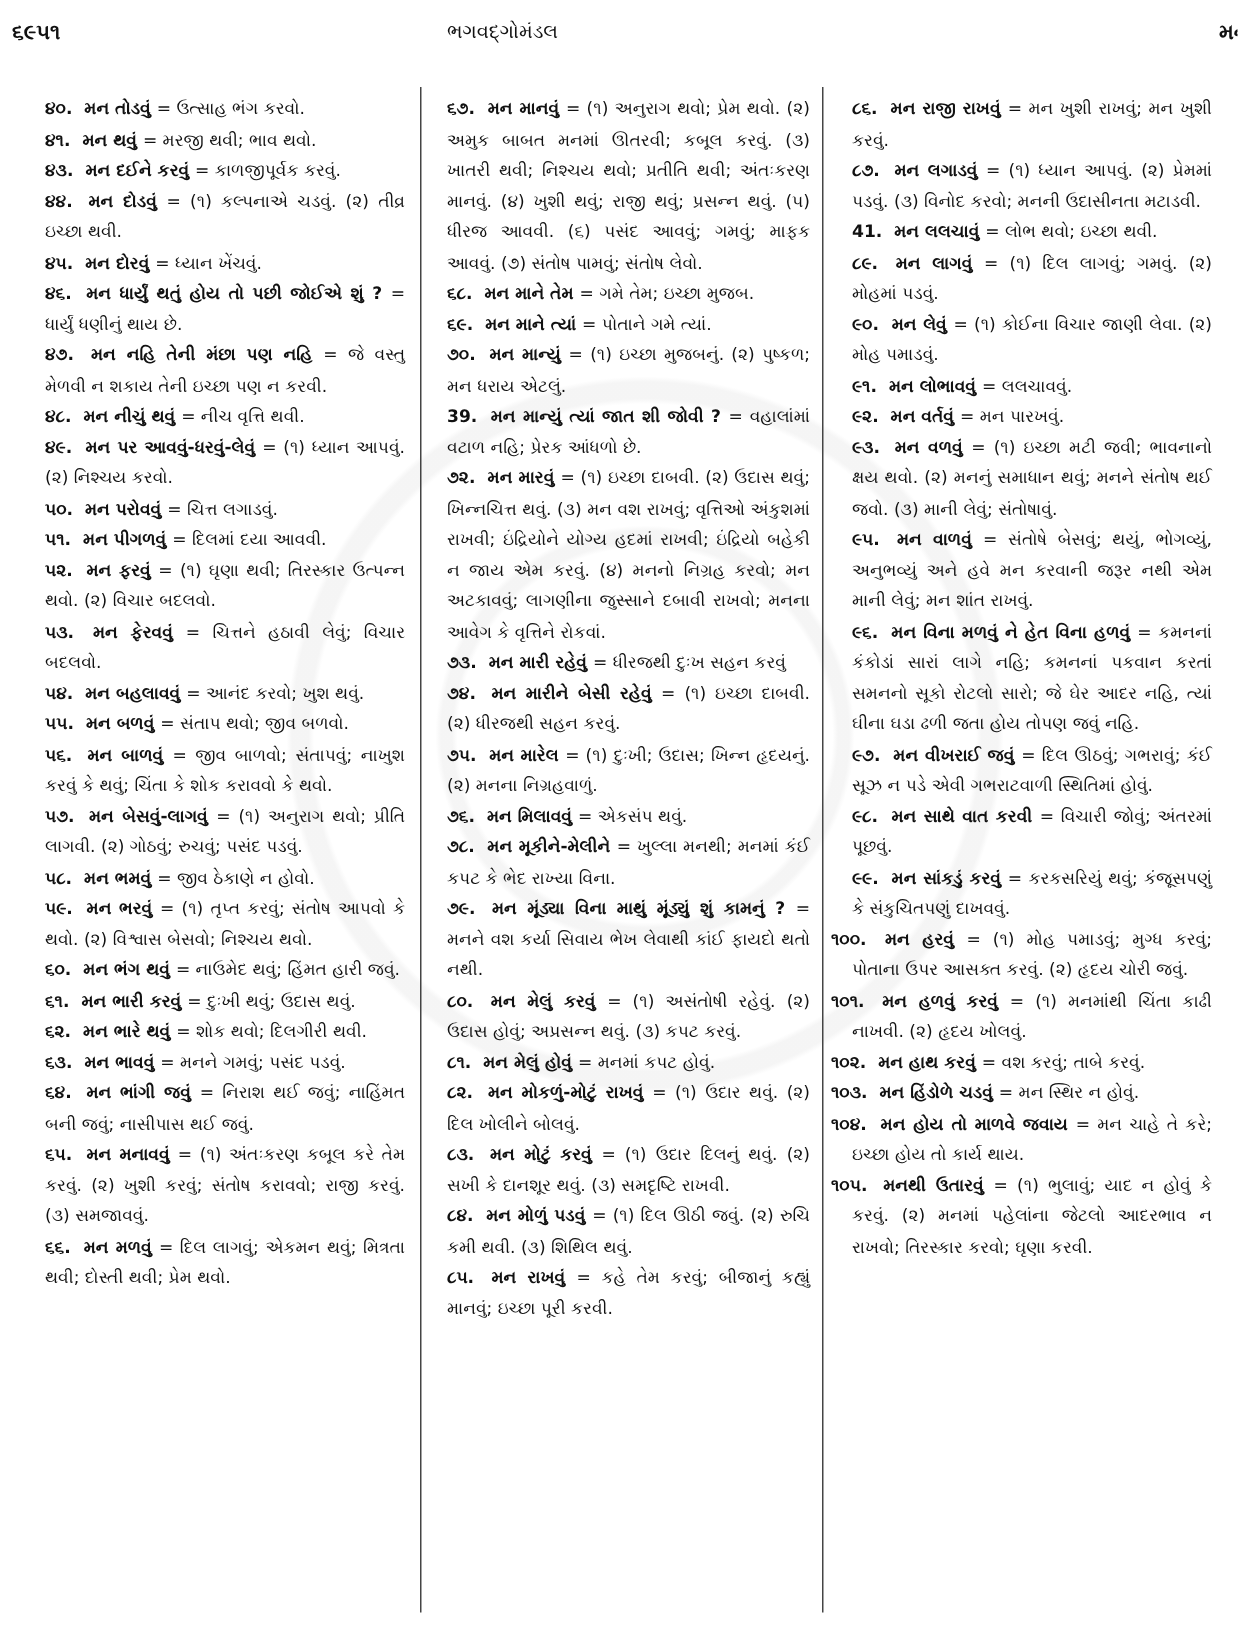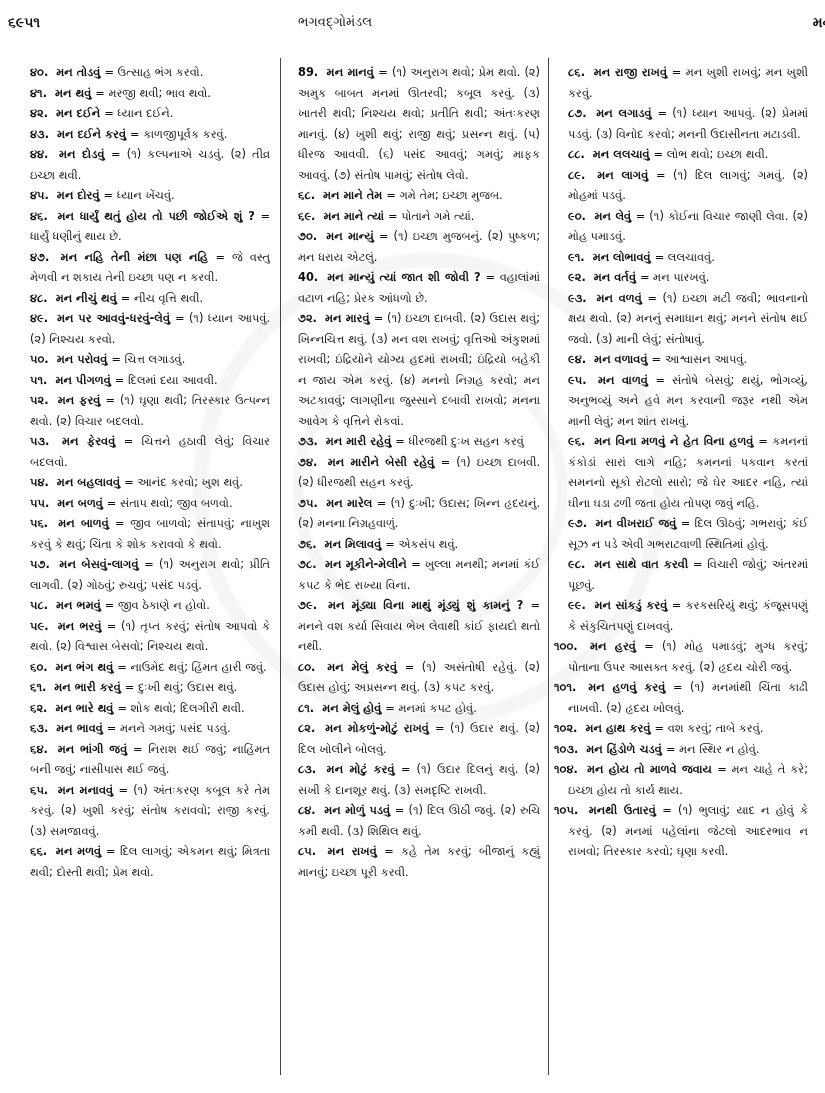--- a/index.html
+++ b/index.html
@@ -46,21 +46,20 @@
   <span class="book-title">ભગવદ્ગોમંડલ</span>
   <span class="headword">મન</span>
 </div>
 
 <div class="rule rule-1"></div>
 <div class="rule rule-2"></div>
 
 <div class="col col-1">
     <p class="entry"><span class="num">૪૦.</span> <span class="hw">મન તોડવું</span> <span class="def">= ઉત્સાહ ભંગ કરવો.</span></p>
     <p class="entry"><span class="num">૪૧.</span> <span class="hw">મન થવું</span> <span class="def">= મરજી થવી; ભાવ થવો.</span></p>
-    <p class="entry"><span class="num">૪૨.</span> <span class="hw">મન દઈને</span> <span class="def">= ધ્યાન દઈને.</span></p>
     <p class="entry"><span class="num">૪૩.</span> <span class="hw">મન દઈને કરવું</span> <span class="def">= કાળજીપૂર્વક કરવું.</span></p>
     <p class="entry"><span class="num">૪૪.</span> <span class="hw">મન દોડવું</span> <span class="def">= (૧) કલ્પનાએ ચડવું. (૨) તીવ્ર ઇચ્છા થવી.</span></p>
     <p class="entry"><span class="num">૪૫.</span> <span class="hw">મન દોરવું</span> <span class="def">= ધ્યાન ખેંચવું.</span></p>
     <p class="entry"><span class="num">૪૬.</span> <span class="hw">મન ધાર્યું થતું હોય તો પછી જોઈએ શું ?</span> <span class="def">= ધાર્યું ધણીનું થાય છે.</span></p>
     <p class="entry"><span class="num">૪૭.</span> <span class="hw">મન નહિ તેની મંછા પણ નહિ</span> <span class="def">= જે વસ્તુ મેળવી ન શકાય તેની ઇચ્છા પણ ન કરવી.</span></p>
     <p class="entry"><span class="num">૪૮.</span> <span class="hw">મન નીચું થવું</span> <span class="def">= નીચ વૃત્તિ થવી.</span></p>
     <p class="entry"><span class="num">૪૯.</span> <span class="hw">મન પર આવવું-ધરવું-લેવું</span> <span class="def">= (૧) ધ્યાન આપવું. (૨) નિશ્ચય કરવો.</span></p>
     <p class="entry"><span class="num">૫૦.</span> <span class="hw">મન પરોવવું</span> <span class="def">= ચિત્ત લગાડવું.</span></p>
     <p class="entry"><span class="num">૫૧.</span> <span class="hw">મન પીગળવું</span> <span class="def">= દિલમાં દયા આવવી.</span></p>
     <p class="entry"><span class="num">૫૨.</span> <span class="hw">મન ફરવું</span> <span class="def">= (૧) ઘૃણા થવી; તિરસ્કાર ઉત્પન્ન થવો. (૨) વિચાર બદલવો.</span></p>
@@ -73,49 +72,48 @@
     <p class="entry"><span class="num">૫૯.</span> <span class="hw">મન ભરવું</span> <span class="def">= (૧) તૃપ્ત કરવું; સંતોષ આપવો કે થવો. (૨) વિશ્વાસ બેસવો; નિશ્ચય થવો.</span></p>
     <p class="entry"><span class="num">૬૦.</span> <span class="hw">મન ભંગ થવું</span> <span class="def">= નાઉમેદ થવું; હિંમત હારી જવું.</span></p>
     <p class="entry"><span class="num">૬૧.</span> <span class="hw">મન ભારી કરવું</span> <span class="def">= દુઃખી થવું; ઉદાસ થવું.</span></p>
     <p class="entry"><span class="num">૬૨.</span> <span class="hw">મન ભારે થવું</span> <span class="def">= શોક થવો; દિલગીરી થવી.</span></p>
     <p class="entry"><span class="num">૬૩.</span> <span class="hw">મન ભાવવું</span> <span class="def">= મનને ગમવું; પસંદ પડવું.</span></p>
     <p class="entry"><span class="num">૬૪.</span> <span class="hw">મન ભાંગી જવું</span> <span class="def">= નિરાશ થઈ જવું; નાહિંમત બની જવું; નાસીપાસ થઈ જવું.</span></p>
     <p class="entry"><span class="num">૬૫.</span> <span class="hw">મન મનાવવું</span> <span class="def">= (૧) અંતઃકરણ કબૂલ કરે તેમ કરવું. (૨) ખુશી કરવું; સંતોષ કરાવવો; રાજી કરવું. (૩) સમજાવવું.</span></p>
     <p class="entry"><span class="num">૬૬.</span> <span class="hw">મન મળવું</span> <span class="def">= દિલ લાગવું; એકમન થવું; મિત્રતા થવી; દોસ્તી થવી; પ્રેમ થવો.</span></p>
   </div>
 <div class="col col-2">
-    <p class="entry"><span class="num">89.</span> <span class="hw">મન માનવું</span> <span class="def">= (૧) અનુરાગ થવો; પ્રેમ થવો. (૨) અમુક બાબત મનમાં ઊતરવી; કબૂલ કરવું. (૩) ખાતરી થવી; નિશ્ચય થવો; પ્રતીતિ થવી; અંતઃકરણ માનવું. (૪) ખુશી થવું; રાજી થવું; પ્રસન્ન થવું. (૫) ધીરજ આવવી. (૬) પસંદ આવવું; ગમવું; માફક આવવું. (૭) સંતોષ પામવું; સંતોષ લેવો.</span></p>
+    <p class="entry"><span class="num">૬૭.</span> <span class="hw">મન માનવું</span> <span class="def">= (૧) અનુરાગ થવો; પ્રેમ થવો. (૨) અમુક બાબત મનમાં ઊતરવી; કબૂલ કરવું. (૩) ખાતરી થવી; નિશ્ચય થવો; પ્રતીતિ થવી; અંતઃકરણ માનવું. (૪) ખુશી થવું; રાજી થવું; પ્રસન્ન થવું. (૫) ધીરજ આવવી. (૬) પસંદ આવવું; ગમવું; માફક આવવું. (૭) સંતોષ પામવું; સંતોષ લેવો.</span></p>
     <p class="entry"><span class="num">૬૮.</span> <span class="hw">મન માને તેમ</span> <span class="def">= ગમે તેમ; ઇચ્છા મુજબ.</span></p>
     <p class="entry"><span class="num">૬૯.</span> <span class="hw">મન માને ત્યાં</span> <span class="def">= પોતાને ગમે ત્યાં.</span></p>
     <p class="entry"><span class="num">૭૦.</span> <span class="hw">મન માન્યું</span> <span class="def">= (૧) ઇચ્છા મુજબનું. (૨) પુષ્કળ; મન ધરાય એટલું.</span></p>
-    <p class="entry"><span class="num">40.</span> <span class="hw">મન માન્યું ત્યાં જાત શી જોવી ?</span> <span class="def">= વહાલાંમાં વટાળ નહિ; પ્રેરક આંધળો છે.</span></p>
+    <p class="entry"><span class="num">39.</span> <span class="hw">મન માન્યું ત્યાં જાત શી જોવી ?</span> <span class="def">= વહાલાંમાં વટાળ નહિ; પ્રેરક આંધળો છે.</span></p>
     <p class="entry"><span class="num">૭૨.</span> <span class="hw">મન મારવું</span> <span class="def">= (૧) ઇચ્છા દાબવી. (૨) ઉદાસ થવું; ખિન્નચિત્ત થવું. (૩) મન વશ રાખવું; વૃત્તિઓ અંકુશમાં રાખવી; ઇંદ્રિયોને યોગ્ય હદમાં રાખવી; ઇંદ્રિયો બહેકી ન જાય એમ કરવું. (૪) મનનો નિગ્રહ કરવો; મન અટકાવવું; લાગણીના જુસ્સાને દબાવી રાખવો; મનના આવેગ કે વૃત્તિને રોકવાં.</span></p>
     <p class="entry"><span class="num">૭૩.</span> <span class="hw">મન મારી રહેવું</span> <span class="def">= ધીરજથી દુઃખ સહન કરવું</span></p>
     <p class="entry"><span class="num">૭૪.</span> <span class="hw">મન મારીને બેસી રહેવું</span> <span class="def">= (૧) ઇચ્છા દાબવી. (૨) ધીરજથી સહન કરવું.</span></p>
     <p class="entry"><span class="num">૭૫.</span> <span class="hw">મન મારેલ</span> <span class="def">= (૧) દુઃખી; ઉદાસ; ખિન્ન હૃદયનું. (૨) મનના નિગ્રહવાળું.</span></p>
     <p class="entry"><span class="num">૭૬.</span> <span class="hw">મન મિલાવવું</span> <span class="def">= એકસંપ થવું.</span></p>
     <p class="entry"><span class="num">૭૮.</span> <span class="hw">મન મૂકીને-મેલીને</span> <span class="def">= ખુલ્લા મનથી; મનમાં કંઈ કપટ કે ભેદ રાખ્યા વિના.</span></p>
     <p class="entry"><span class="num">૭૯.</span> <span class="hw">મન મૂંડ્યા વિના માથું મૂંડ્યું શું કામનું ?</span> <span class="def">= મનને વશ કર્યા સિવાય ભેખ લેવાથી કાંઈ ફાયદો થતો નથી.</span></p>
     <p class="entry"><span class="num">૮૦.</span> <span class="hw">મન મેલું કરવું</span> <span class="def">= (૧) અસંતોષી રહેવું. (૨) ઉદાસ હોવું; અપ્રસન્ન થવું. (૩) કપટ કરવું.</span></p>
     <p class="entry"><span class="num">૮૧.</span> <span class="hw">મન મેલું હોવું</span> <span class="def">= મનમાં કપટ હોવું.</span></p>
     <p class="entry"><span class="num">૮૨.</span> <span class="hw">મન મોકળું-મોટું રાખવું</span> <span class="def">= (૧) ઉદાર થવું. (૨) દિલ ખોલીને બોલવું.</span></p>
     <p class="entry"><span class="num">૮૩.</span> <span class="hw">મન મોટું કરવું</span> <span class="def">= (૧) ઉદાર દિલનું થવું. (૨) સખી કે દાનશૂર થવું. (૩) સમદૃષ્ટિ રાખવી.</span></p>
     <p class="entry"><span class="num">૮૪.</span> <span class="hw">મન મોળું પડવું</span> <span class="def">= (૧) દિલ ઊઠી જવું. (૨) રુચિ કમી થવી. (૩) શિથિલ થવું.</span></p>
     <p class="entry"><span class="num">૮૫.</span> <span class="hw">મન રાખવું</span> <span class="def">= કહે તેમ કરવું; બીજાનું કહ્યું માનવું; ઇચ્છા પૂરી કરવી.</span></p>
   </div>
 <div class="col col-3">
     <p class="entry"><span class="num">૮૬.</span> <span class="hw">મન રાજી રાખવું</span> <span class="def">= મન ખુશી રાખવું; મન ખુશી કરવું.</span></p>
     <p class="entry"><span class="num">૮૭.</span> <span class="hw">મન લગાડવું</span> <span class="def">= (૧) ધ્યાન આપવું. (૨) પ્રેમમાં પડવું. (૩) વિનોદ કરવો; મનની ઉદાસીનતા મટાડવી.</span></p>
-    <p class="entry"><span class="num">૮૮.</span> <span class="hw">મન લલચાવું</span> <span class="def">= લોભ થવો; ઇચ્છા થવી.</span></p>
+    <p class="entry"><span class="num">41.</span> <span class="hw">મન લલચાવું</span> <span class="def">= લોભ થવો; ઇચ્છા થવી.</span></p>
     <p class="entry"><span class="num">૮૯.</span> <span class="hw">મન લાગવું</span> <span class="def">= (૧) દિલ લાગવું; ગમવું. (૨) મોહમાં પડવું.</span></p>
     <p class="entry"><span class="num">૯૦.</span> <span class="hw">મન લેવું</span> <span class="def">= (૧) કોઈના વિચાર જાણી લેવા. (૨) મોહ પમાડવું.</span></p>
     <p class="entry"><span class="num">૯૧.</span> <span class="hw">મન લોભાવવું</span> <span class="def">= લલચાવવું.</span></p>
     <p class="entry"><span class="num">૯૨.</span> <span class="hw">મન વર્તવું</span> <span class="def">= મન પારખવું.</span></p>
     <p class="entry"><span class="num">૯૩.</span> <span class="hw">મન વળવું</span> <span class="def">= (૧) ઇચ્છા મટી જવી; ભાવનાનો ક્ષય થવો. (૨) મનનું સમાધાન થવું; મનને સંતોષ થઈ જવો. (૩) માની લેવું; સંતોષાવું.</span></p>
-    <p class="entry"><span class="num">૯૪.</span> <span class="hw">મન વળાવવું</span> <span class="def">= આશ્વાસન આપવું.</span></p>
     <p class="entry"><span class="num">૯૫.</span> <span class="hw">મન વાળવું</span> <span class="def">= સંતોષે બેસવું; થયું, ભોગવ્યું, અનુભવ્યું અને હવે મન કરવાની જરૂર નથી એમ માની લેવું; મન શાંત રાખવું.</span></p>
     <p class="entry"><span class="num">૯૬.</span> <span class="hw">મન વિના મળવું ને હેત વિના હળવું</span> <span class="def">= કમનનાં કંકોડાં સારાં લાગે નહિ; કમનનાં પકવાન કરતાં સમનનો સૂકો રોટલો સારો; જે ઘેર આદર નહિ, ત્યાં ઘીના ઘડા ઢળી જતા હોય તોપણ જવું નહિ.</span></p>
     <p class="entry"><span class="num">૯૭.</span> <span class="hw">મન વીખરાઈ જવું</span> <span class="def">= દિલ ઊઠવું; ગભરાવું; કંઈ સૂઝ ન પડે એવી ગભરાટવાળી સ્થિતિમાં હોવું.</span></p>
     <p class="entry"><span class="num">૯૮.</span> <span class="hw">મન સાથે વાત કરવી</span> <span class="def">= વિચારી જોવું; અંતરમાં પૂછવું.</span></p>
     <p class="entry"><span class="num">૯૯.</span> <span class="hw">મન સાંકડું કરવું</span> <span class="def">= કરકસરિયું થવું; કંજૂસપણું કે સંકુચિતપણું દાખવવું.</span></p>
     <p class="entry wide"><span class="num">૧૦૦.</span> <span class="hw">મન હરવું</span> <span class="def">= (૧) મોહ પમાડવું; મુગ્ધ કરવું; પોતાના ઉપર આસક્ત કરવું. (૨) હૃદય ચોરી જવું.</span></p>
     <p class="entry wide"><span class="num">૧૦૧.</span> <span class="hw">મન હળવું કરવું</span> <span class="def">= (૧) મનમાંથી ચિંતા કાઢી નાખવી. (૨) હૃદય ખોલવું.</span></p>
     <p class="entry wide"><span class="num">૧૦૨.</span> <span class="hw">મન હાથ કરવું</span> <span class="def">= વશ કરવું; તાબે કરવું.</span></p>
     <p class="entry wide"><span class="num">૧૦૩.</span> <span class="hw">મન હિંડોળે ચડવું</span> <span class="def">= મન સ્થિર ન હોવું.</span></p>
     <p class="entry wide"><span class="num">૧૦૪.</span> <span class="hw">મન હોય તો માળવે જવાય</span> <span class="def">= મન ચાહે તે કરે; ઇચ્છા હોય તો કાર્ય થાય.</span></p>

